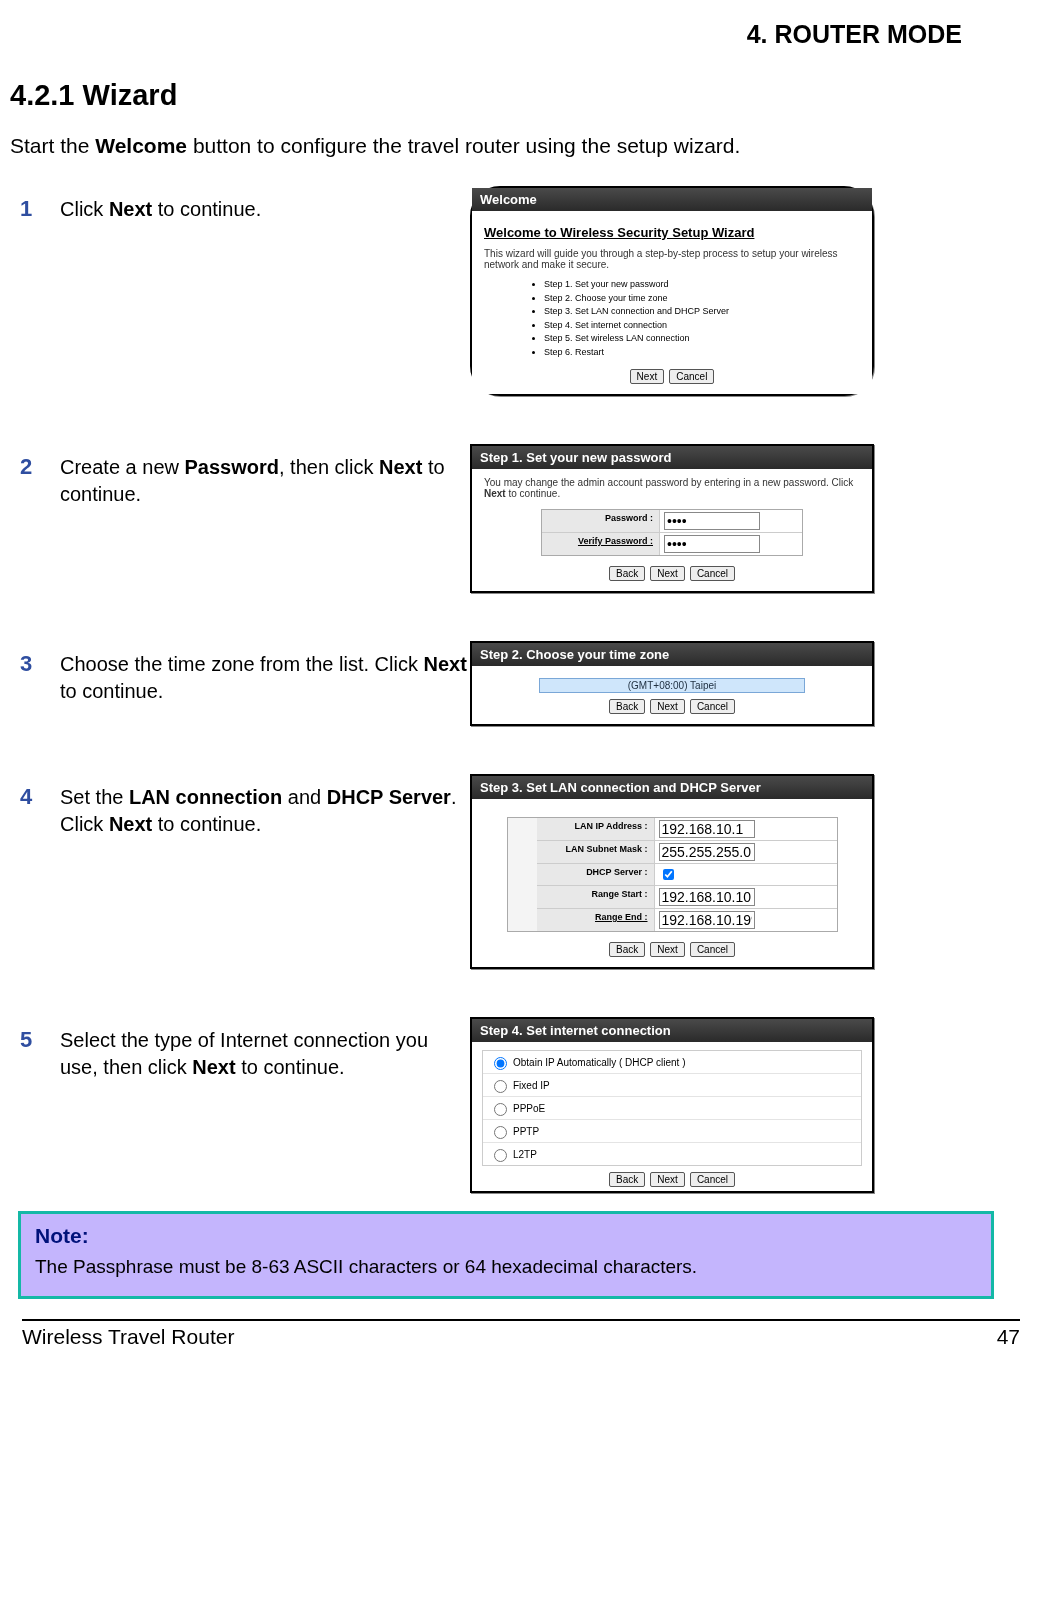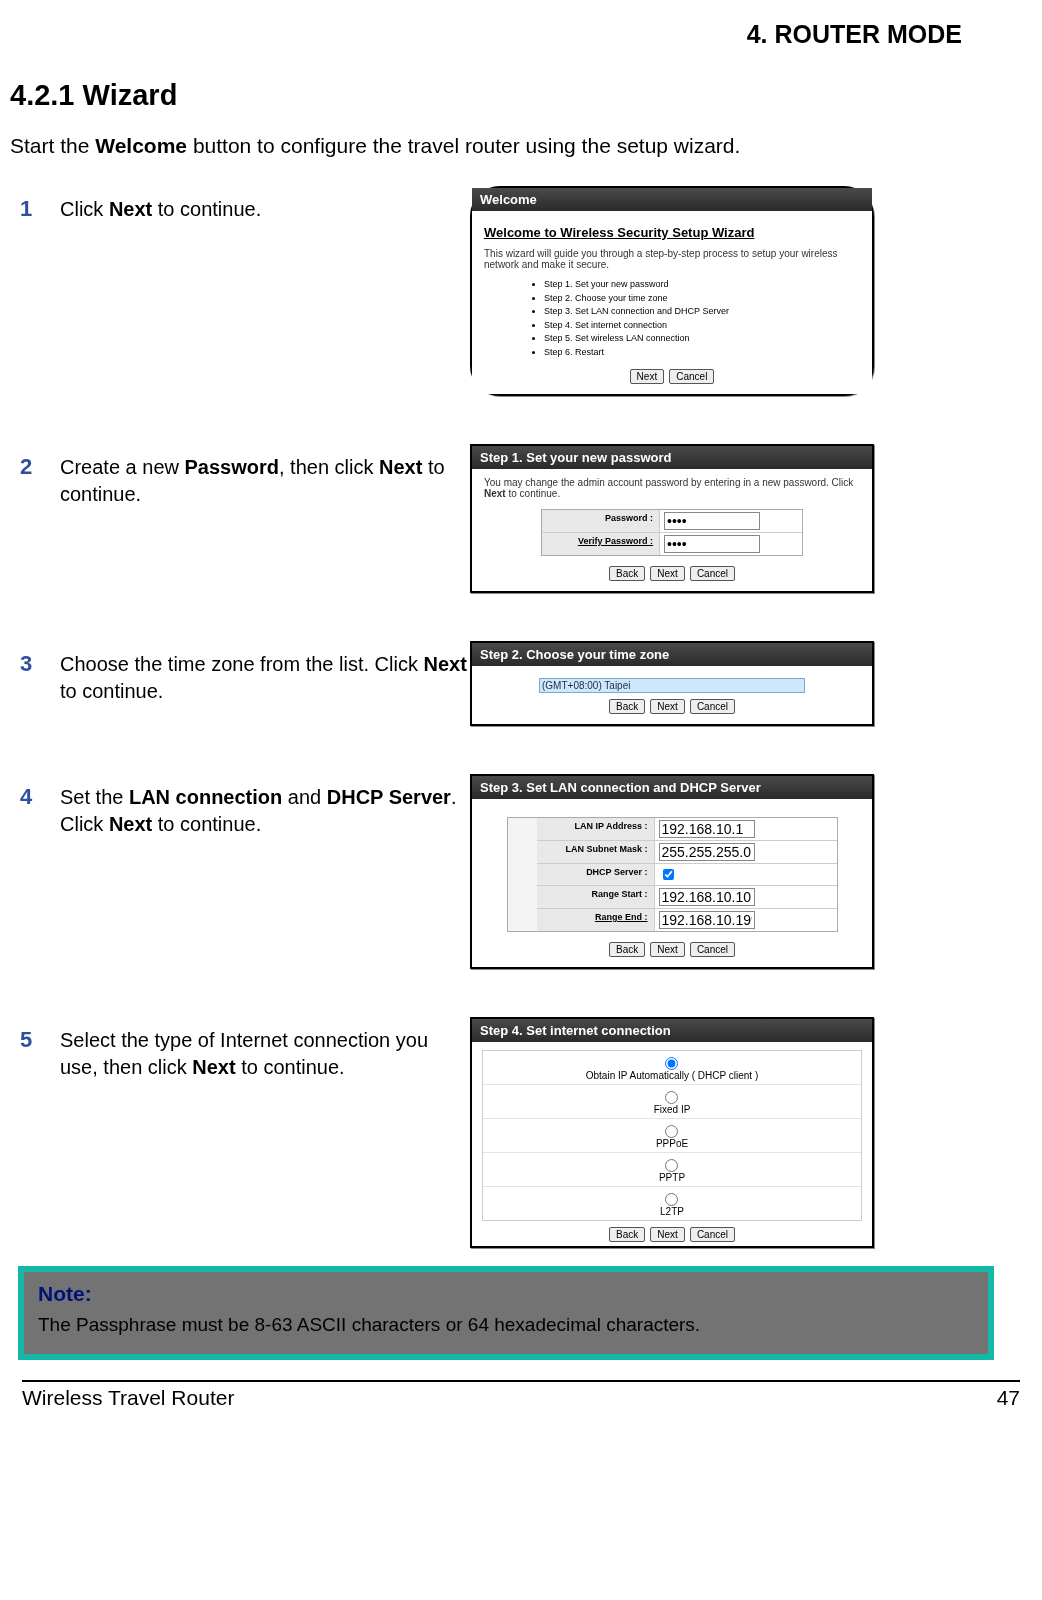--- a/index.html
+++ b/index.html
@@ -136,38 +136,38 @@
   }
   .tz-select {
     width: 260px;
     background: #cfe6fb;
     border: 1px solid #7aa7d7;
     font-size: 10px;
     padding: 1px 2px;
     color: #234;
     display: block;
     margin: 4px auto 6px auto;
+    text-align: center;
   }
   .radio-list {
     border: 1px solid #ccc;
     margin: 4px 6px;
   }
   .radio-item {
     display: flex;
     align-items: center;
     border-bottom: 1px solid #e4e4e4;
     padding: 3px 6px;
     font-size: 10px;
-    flex-direction: column;
   }
   .radio-item:last-child { border-bottom: none; }
   .radio-item input { margin-right: 6px; }
   .note-box {
-    border: 6px solid #14b8a6;
-    background: #737373;
+    border: 3px solid #14b8a6;
+    background: #c4b5fd;
     padding: 10px 26px 18px 14px;
     margin: 10px 8px 20px 8px;
   }
   .note-title {
     font-size: 21px;
     font-weight: bold;
     color: #00127a;
     margin-bottom: 8px;
   }
   .note-body {

